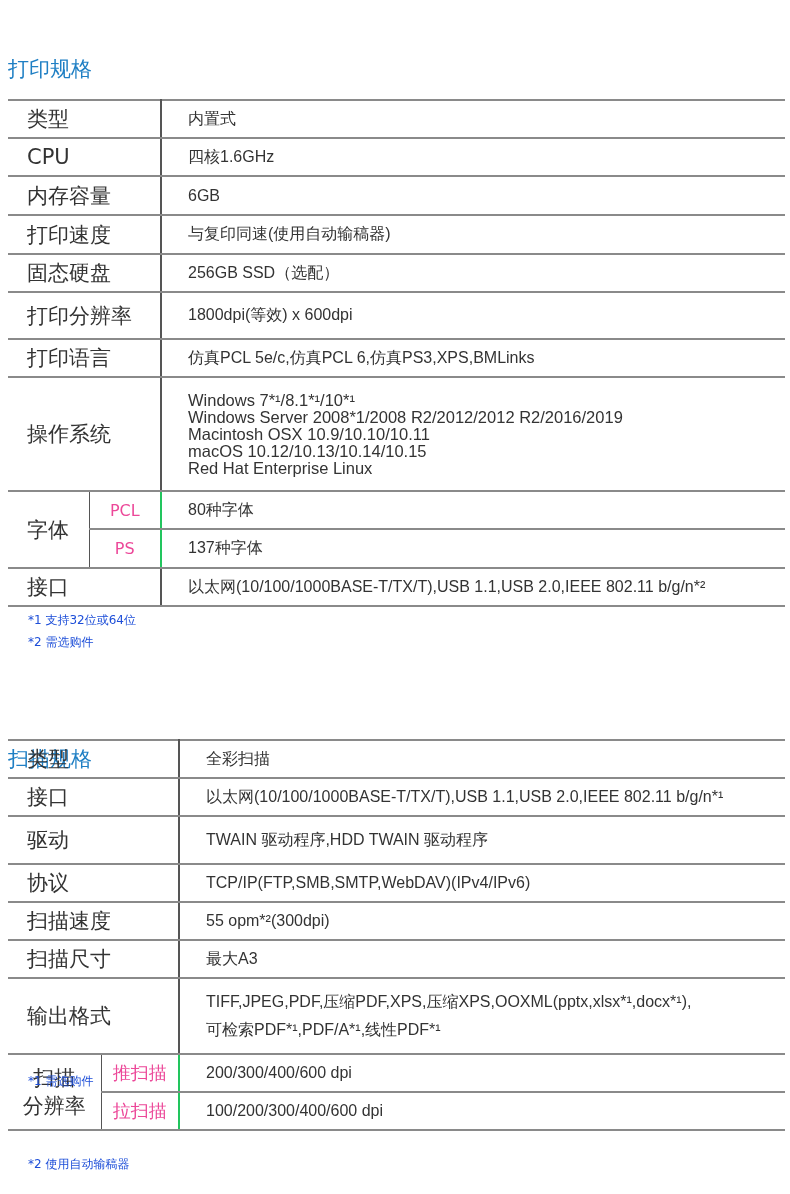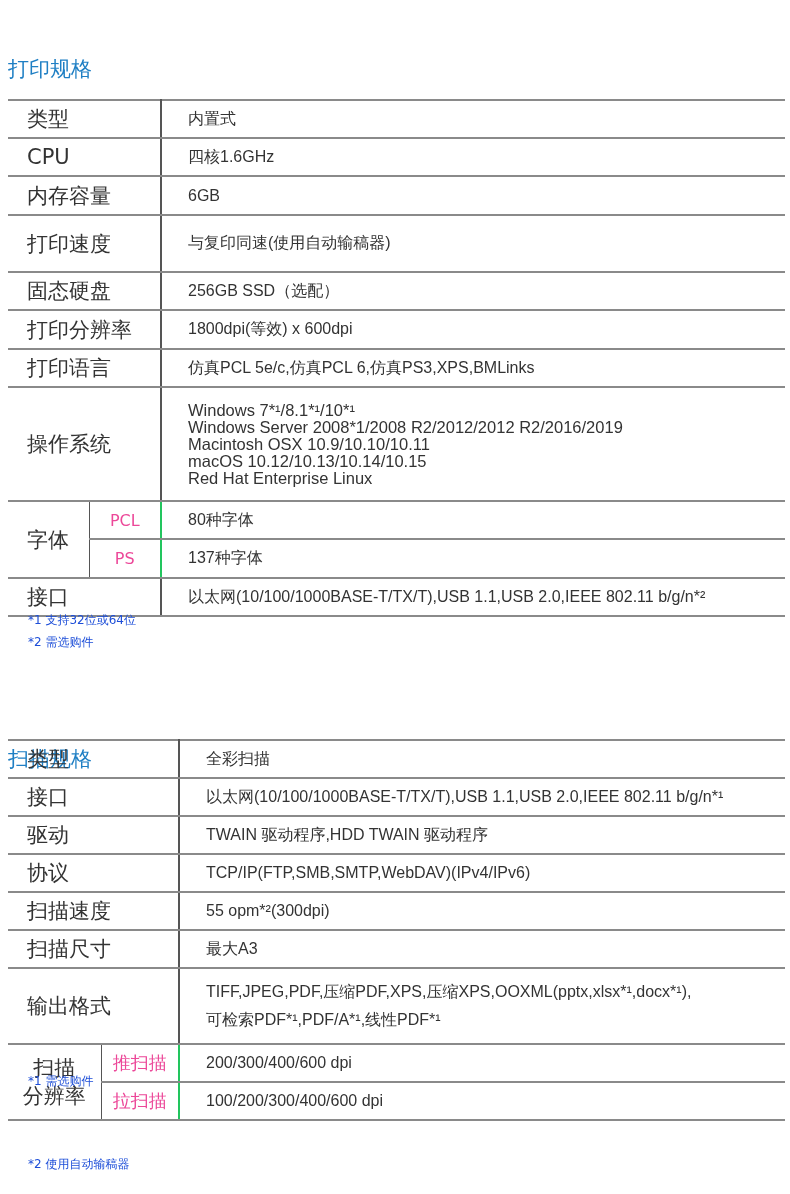--- a/index.html
+++ b/index.html
@@ -60,29 +60,29 @@
     <td class="val">内置式</td>
   </tr>
   <tr style="height:38px">
     <td class="lbl" colspan="2">CPU</td>
     <td class="val">四核1.6GHz</td>
   </tr>
   <tr style="height:39px">
     <td class="lbl" colspan="2">内存容量</td>
     <td class="val">6GB</td>
   </tr>
-  <tr style="height:57px">
+  <tr style="height:39px">
     <td class="lbl" colspan="2">打印速度</td>
     <td class="val">与复印同速(使用自动输稿器)</td>
   </tr>
   <tr style="height:38px">
     <td class="lbl" colspan="2">固态硬盘</td>
     <td class="val">256GB SSD（选配）</td>
   </tr>
-  <tr style="height:39px">
+  <tr style="height:47px">
     <td class="lbl" colspan="2">打印分辨率</td>
     <td class="val">1800dpi(等效) x 600dpi</td>
   </tr>
   <tr style="height:38px">
     <td class="lbl" colspan="2">打印语言</td>
     <td class="val">仿真PCL 5e/c,仿真PCL 6,仿真PS3,XPS,BMLinks</td>
   </tr>
   <tr style="height:114px">
     <td class="lbl" colspan="2">操作系统</td>
     <td class="val os">
@@ -122,21 +122,21 @@
     </colgroup>
   <tbody>
       <tr style="height:38px">
     <td class="lbl" colspan="2">类型</td>
     <td class="val">全彩扫描</td>
   </tr>
   <tr style="height:38px">
     <td class="lbl" colspan="2">接口</td>
     <td class="val">以太网(10/100/1000BASE-T/TX/T),USB 1.1,USB 2.0,IEEE 802.11 b/g/n*¹</td>
   </tr>
-  <tr style="height:38px">
+  <tr style="height:48px">
     <td class="lbl" colspan="2">驱动</td>
     <td class="val">TWAIN 驱动程序,HDD TWAIN 驱动程序</td>
   </tr>
   <tr style="height:38px">
     <td class="lbl" colspan="2">协议</td>
     <td class="val">TCP/IP(FTP,SMB,SMTP,WebDAV)(IPv4/IPv6)</td>
   </tr>
   <tr style="height:38px">
     <td class="lbl" colspan="2">扫描速度</td>
     <td class="val">55 opm*²(300dpi)</td>

